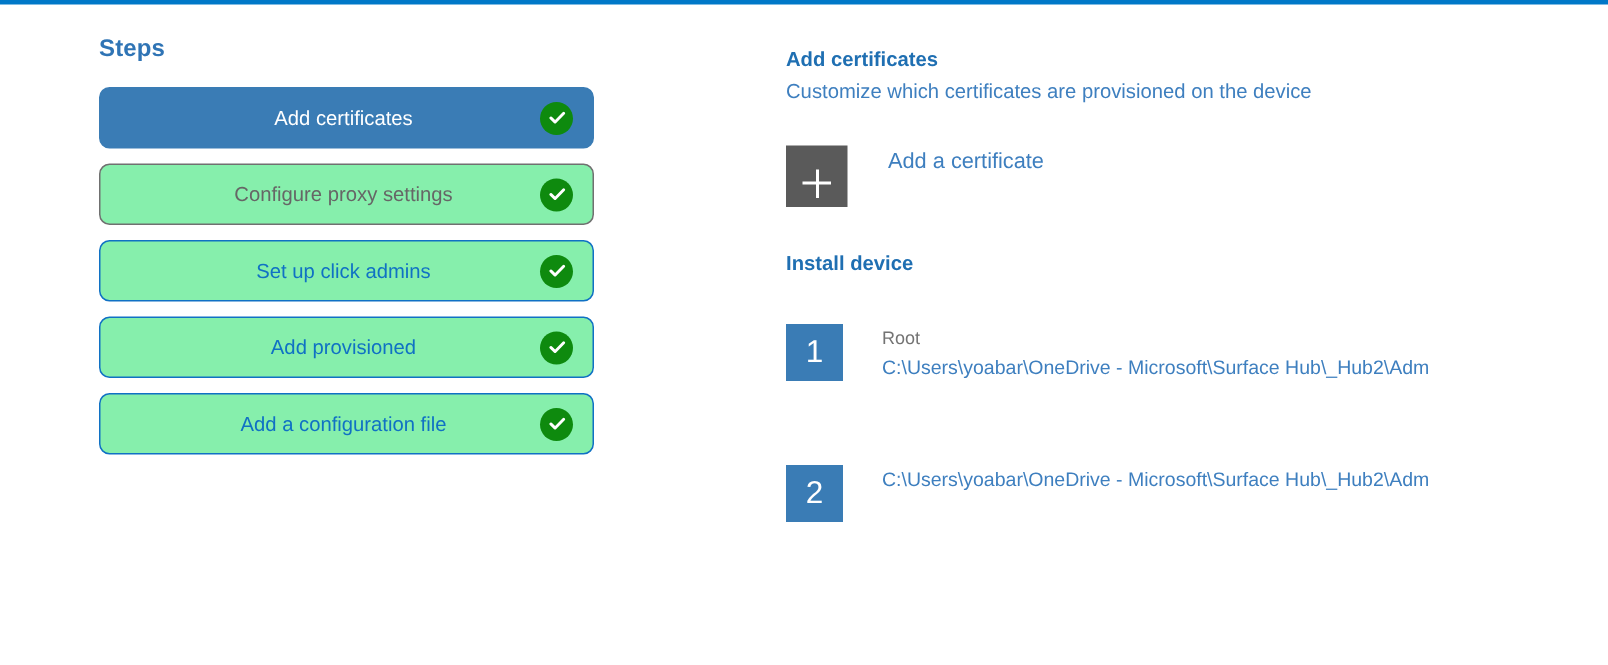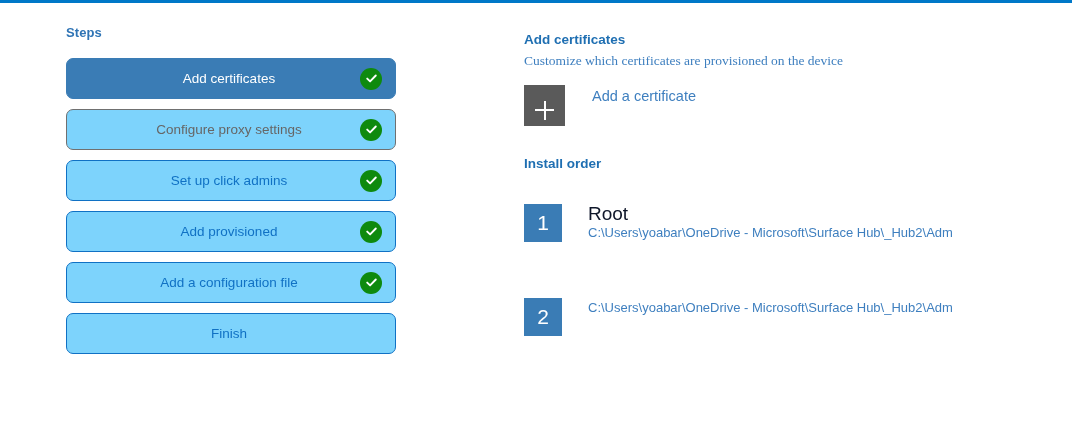--- a/index.html
+++ b/index.html
@@ -26,37 +26,37 @@
   }
 
   
   #steps-panel {
     position: absolute;
     left: 66px;
     top: 22px;
     width: 330px;
   }
   #steps-title {
-    font-size: 13px;
+    font-size: 16px;
     font-weight: bold;
     color: #2f74b5;
     letter-spacing: .1px;
     margin: 0 0 14px 0;
     line-height: 22px;
   }
 
   .step-btn {
     position: relative;
     box-sizing: border-box;
     width: 330px;
     height: 41px;
     margin-bottom: 10px;
     border-radius: 7px;
     border: 1px solid #1071c4;
-    background: #7dd3fc;
+    background: #86efac;
     display: flex;
     align-items: center;
     justify-content: center;
     cursor: pointer;
     user-select: none;
   }
   .step-label {
     font-size: 13.5px;
     color: #1071c4;
     line-height: 16px;
@@ -101,28 +101,27 @@
     font-weight: bold;
     color: #1f6fb2;
     line-height: 17px;
     margin: 0;
   }
   .sec-sub {
     font-size: 13.5px;
     color: #3e7fbf;
     line-height: 17px;
     margin: 4px 0 0 0;
-    font-family: Liberation Serif, serif;
   }
 
   
   #add-cert-row {
     display: flex;
     align-items: flex-start;
-    margin-top: 16px;
+    margin-top: 28px;
     cursor: pointer;
     width: 200px;
   }
   #add-cert-tile {
     width: 41px;
     height: 41px;
     background: #5a5a5a;
     position: relative;
     flex: 0 0 auto;
   }
@@ -168,22 +167,22 @@
     justify-content: center;
     line-height: 38px;
     user-select: none;
   }
   .order-text {
     margin-left: 26px;
     padding-top: 0px;
     white-space: nowrap;
   }
   .order-name {
-    font-size: 19px;
-    color: #0f172a;
+    font-size: 12px;
+    color: #737373;
     line-height: 19px;
   }
   .order-path {
     font-size: 13px;
     color: #3e7fbf;
     line-height: 19px;
   }
 </style>
 </head>
 <body>
@@ -226,43 +225,40 @@
         </span>
       </div>
       <div class="step-btn">
         <span class="step-label">Add a configuration file</span>
         <span class="check-badge">
           <svg width="13" height="13" viewBox="0 0 13 13" aria-hidden="true">
             <path d="M2.2 6.6 L5.1 9.4 L10.8 3.5" fill="none" stroke="#ffffff" stroke-width="1.9" stroke-linecap="round" stroke-linejoin="round"></path>
           </svg>
         </span>
       </div>
-      <div class="step-btn">
-        <span class="step-label">Finish</span>
-      </div>
     </div>
 </div>
 
 <div id="content-panel">
 
   <div>
     <div class="sec-heading">Add certificates</div>
     <div class="sec-sub">Customize which certificates are provisioned on the device</div>
 
     <div id="add-cert-row">
       <div id="add-cert-tile">
         <span class="plus-h"></span>
           <span class="plus-v"></span>
       </div>
       <div id="add-cert-label">Add a certificate</div>
     </div>
   </div>
 
   <div id="install-order-block">
-    <div class="sec-heading">Install order</div>
+    <div class="sec-heading">Install device</div>
     <div id="install-list">
         <div class="order-item">
           <div class="order-num">1</div>
           <div class="order-text">
             <div class="order-name">Root</div>
             <div class="order-path">C:\Users\yoabar\OneDrive - Microsoft\Surface Hub\_Hub2\Adm</div>
           </div>
         </div>
         <div class="order-item">
           <div class="order-num">2</div>

